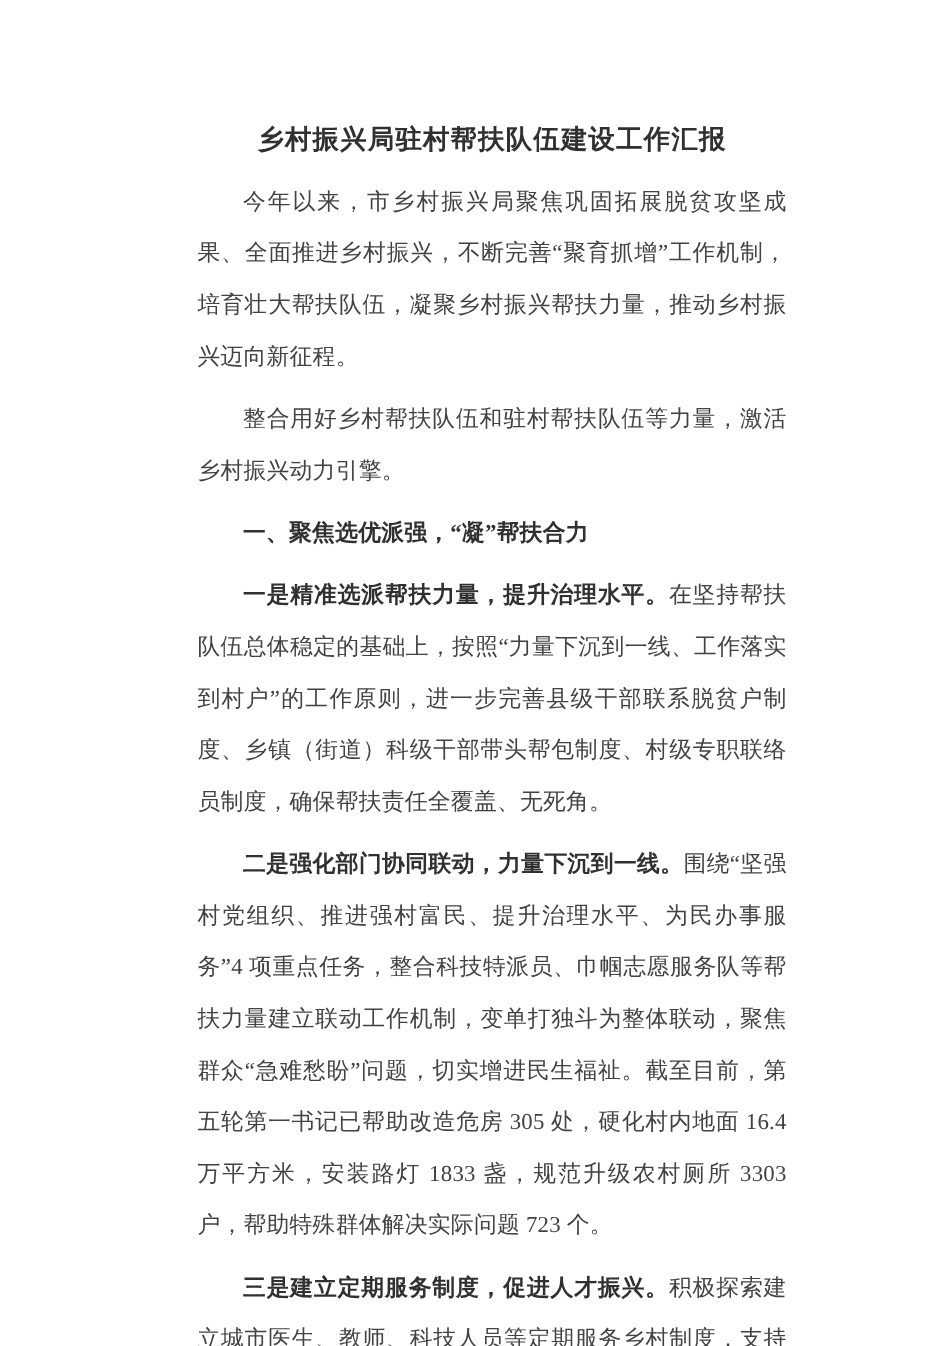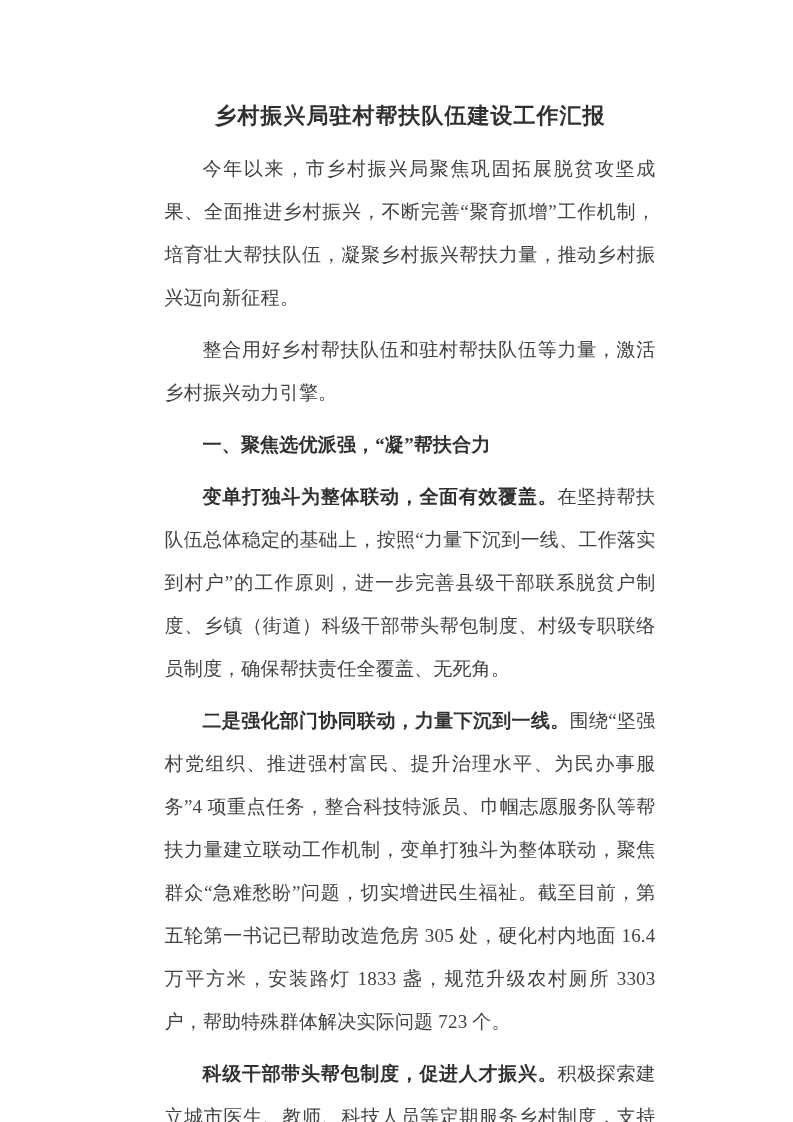--- a/index.html
+++ b/index.html
@@ -52,19 +52,19 @@
 <div class="page">
 
   <h1 class="doc-title">乡村振兴局驻村帮扶队伍建设工作汇报</h1>
 
   <p class="para"><span>今年以来，市乡村振兴局聚焦巩固拓展脱贫攻坚成果、全面推进乡村振兴，不断完善“聚育抓增”工作机制，培育壮大帮扶队伍，凝聚乡村振兴帮扶力量，推动乡村振兴迈向新征程。</span></p>
 
   <p class="para"><span>整合用好乡村帮扶队伍和驻村帮扶队伍等力量，激活乡村振兴动力引擎。</span></p>
 
   <p class="para heading"><span>一、聚焦选优派强，“凝”帮扶合力</span></p>
 
-  <p class="para"><span class="lead">变单打独斗为整体联动，全面有效覆盖。</span><span>在坚持帮扶队伍总体稳定的基础上，按照“力量下沉到一线、工作落实到村户”的工作原则，进一步完善县级干部联系脱贫户制度、乡镇（街道）科级干部带头帮包制度、村级专职联络员制度，确保帮扶责任全覆盖、无死角。</span></p>
+  <p class="para"><span class="lead">一是精准选派帮扶力量，提升治理水平。</span><span>在坚持帮扶队伍总体稳定的基础上，按照“力量下沉到一线、工作落实到村户”的工作原则，进一步完善县级干部联系脱贫户制度、乡镇（街道）科级干部带头帮包制度、村级专职联络员制度，确保帮扶责任全覆盖、无死角。</span></p>
 
   <p class="para"><span class="lead">二是强化部门协同联动，力量下沉到一线。</span><span>围绕“坚强村党组织、推进强村富民、提升治理水平、为民办事服务”4 项重点任务，整合科技特派员、巾帼志愿服务队等帮扶力量建立联动工作机制，变单打独斗为整体联动，聚焦群众“急难愁盼”问题，切实增进民生福祉。截至目前，第五轮第一书记已帮助改造危房 305 处，硬化村内地面 16.4 万平方米，安装路灯 1833 盏，规范升级农村厕所 3303 户，帮助特殊群体解决实际问题 723 个。</span></p>
 
-  <p class="para"><span class="lead">科级干部带头帮包制度，促进人才振兴。</span><span>积极探索建立城市医生、教师、科技人员等定期服务乡村制度，支持专业技术人才通过项目合</span></p>
+  <p class="para"><span class="lead">三是建立定期服务制度，促进人才振兴。</span><span>积极探索建立城市医生、教师、科技人员等定期服务乡村制度，支持专业技术人才通过项目合</span></p>
 
 </div>
 
 </body></html>

